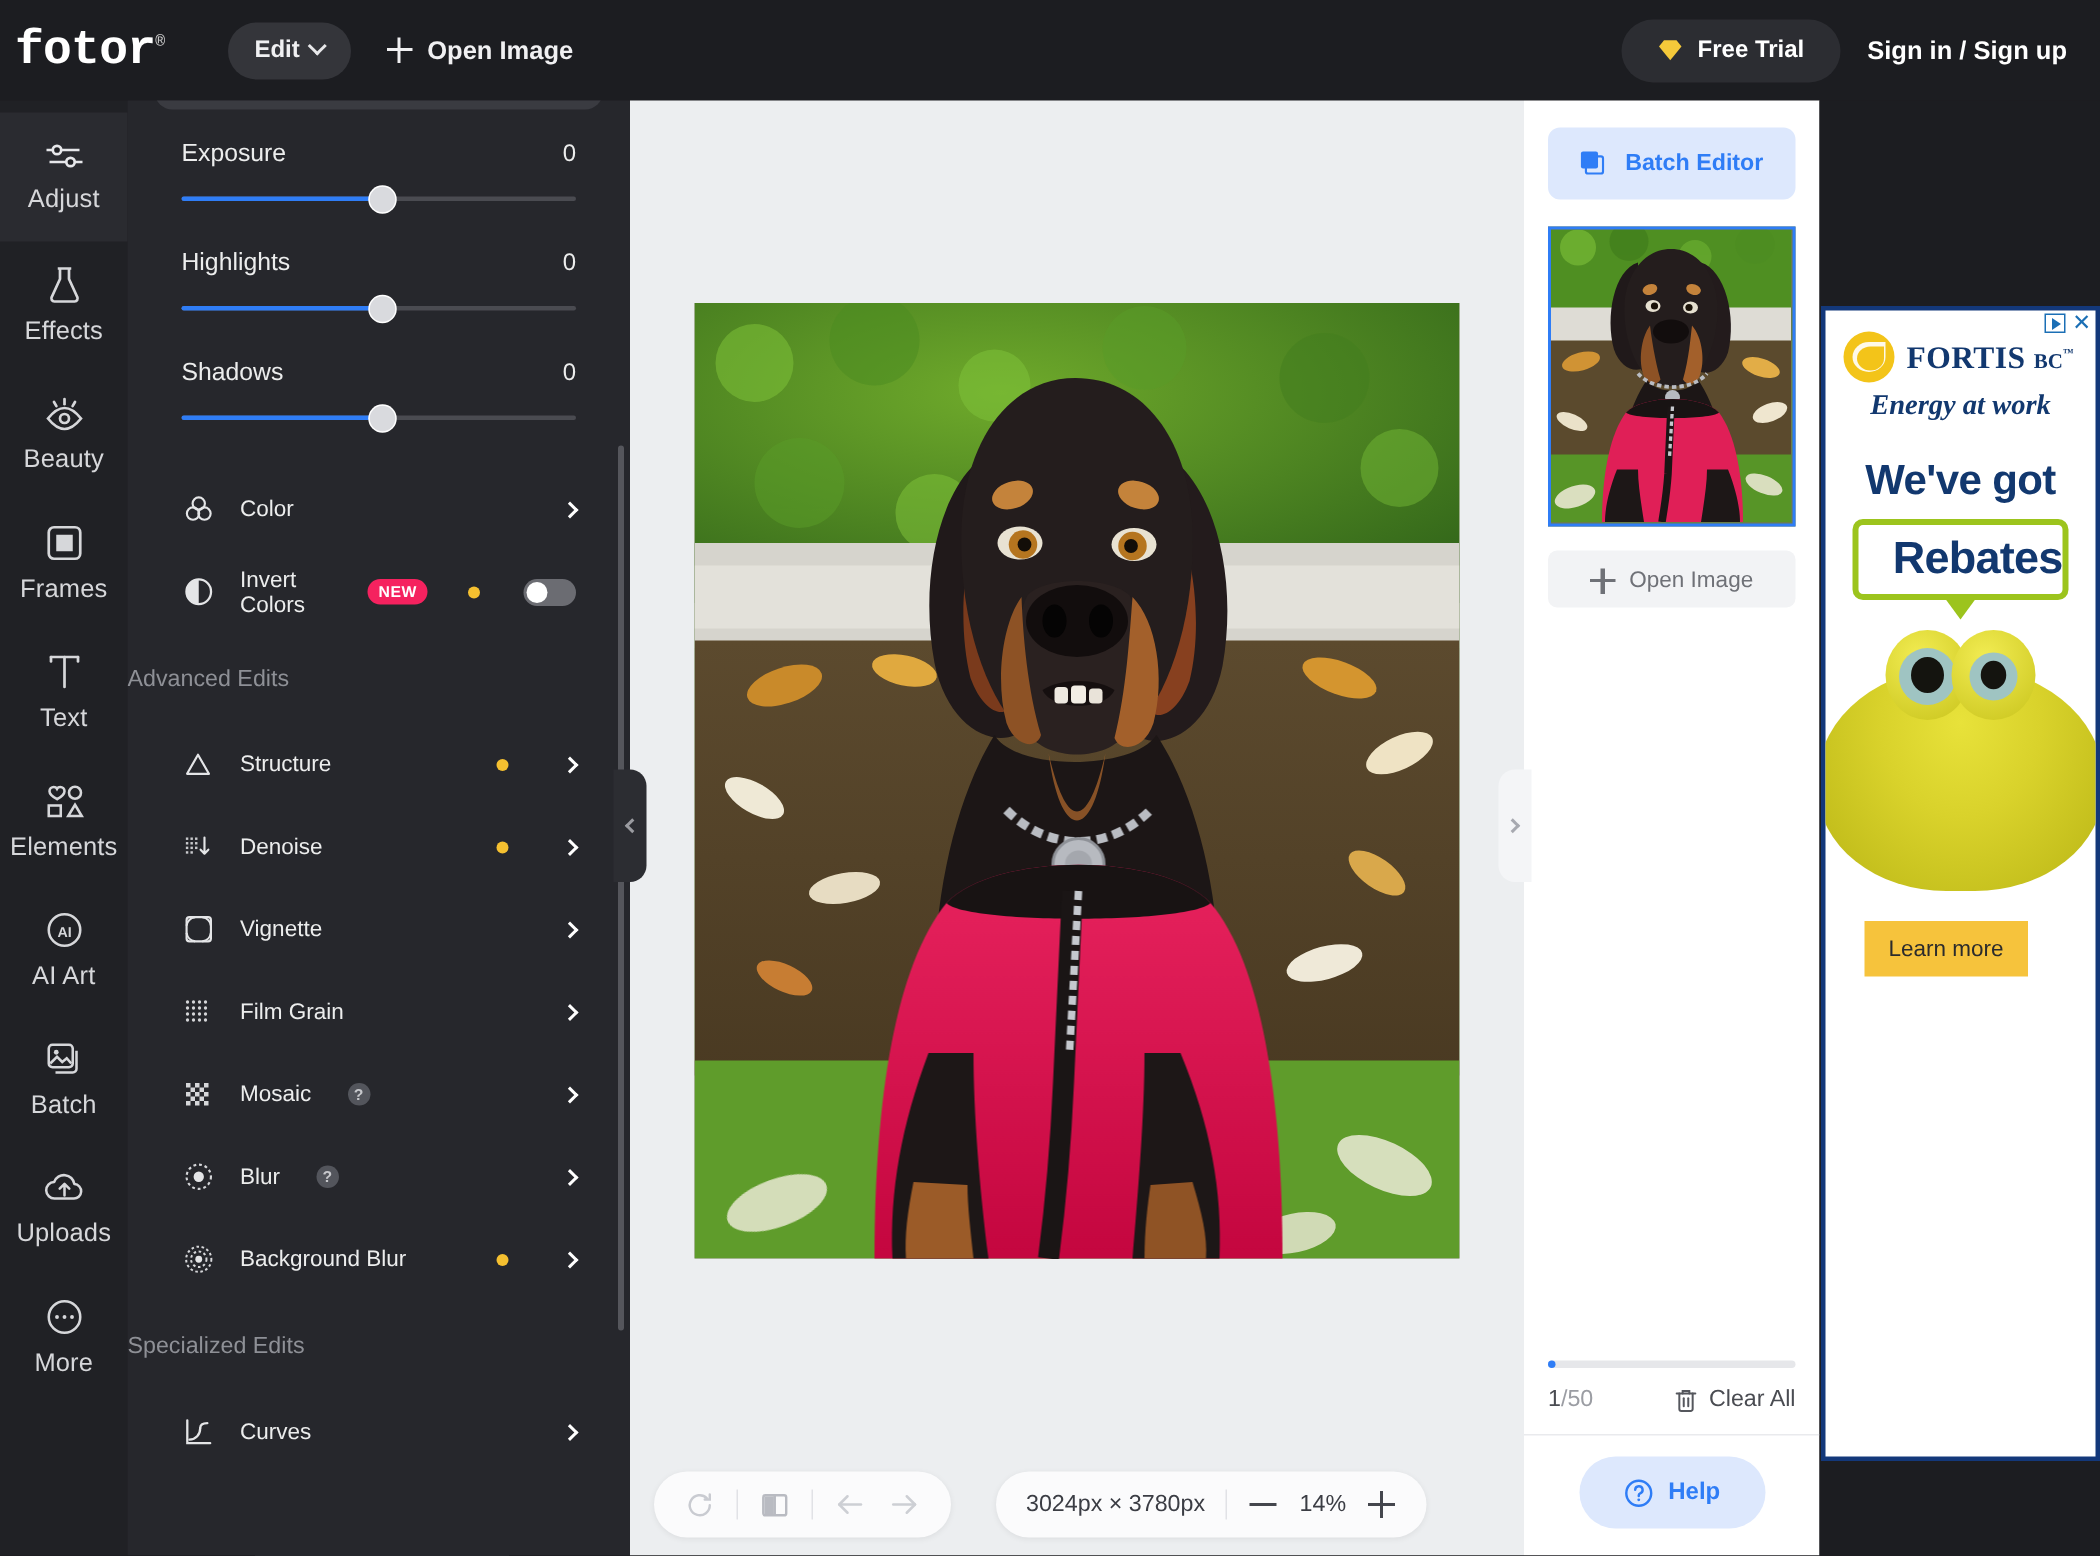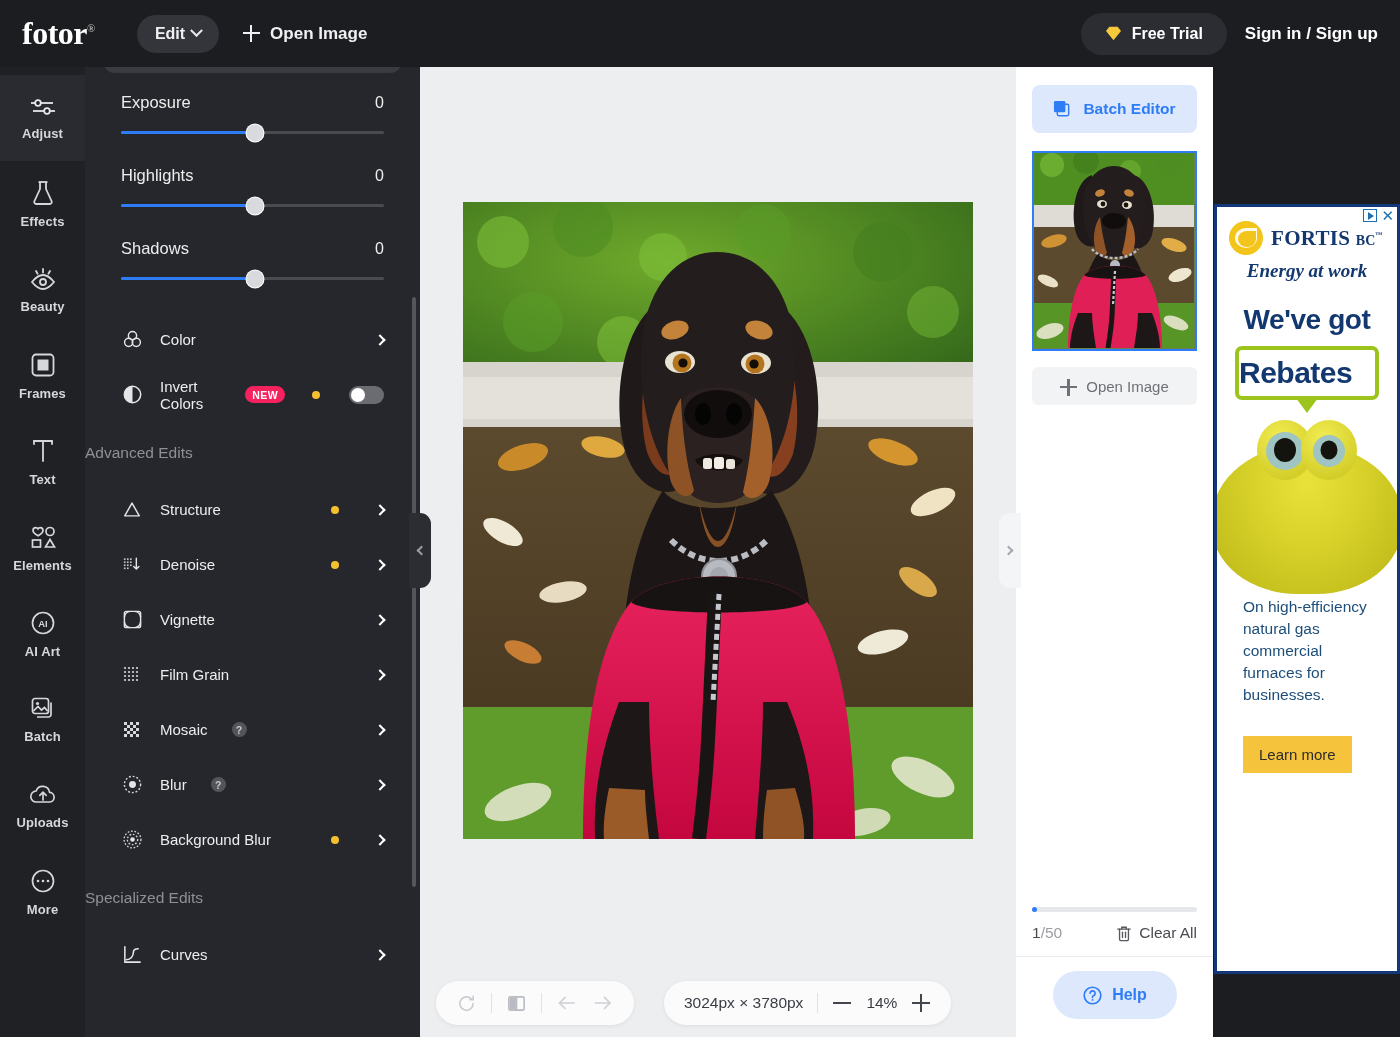--- a/index.html
+++ b/index.html
@@ -10,22 +10,22 @@
     background: #1c1d21;
   }
   .app { position: relative; width: 1400px; height: 1037px; }
 
   
   .topbar {
     position: absolute; left:0; top:0; width:1400px; height:67px;
     background:#1c1d21; display:flex; align-items:center;
   }
   .logo {
-    margin-left: 22px; color:#fff; font-size:32px; font-weight:700;
-    letter-spacing:-0.5px; position:relative; font-family:Liberation Serif, serif;
+    margin-left: 10px; color:#fff; font-size:32px; font-weight:700;
+    letter-spacing:-0.5px; position:relative; font-family:Liberation Mono, monospace;
   }
   .logo .reg { font-size:11px; vertical-align:super; font-weight:400; color:#cfcfcf; }
   .edit-btn {
     margin-left: 42px; height:38px; padding: 0 18px; border-radius:19px;
     background:#34353a; color:#f0f0f2; font-size:16px; font-weight:600;
     display:flex; align-items:center; gap:7px; cursor:pointer;
   }
   .chev-d { width:9px; height:9px; border-right:2px solid #e8e8ea; border-bottom:2px solid #e8e8ea;
             transform: rotate(45deg) translate(-2px,-2px); }
   .openimg-top {
@@ -55,21 +55,21 @@
   
   .rail {
     position:absolute; left:0; top:67px; width:85px; height:970px;
     background:#202125; padding-top:8px;
   }
   .rail-item {
     height:86px; display:flex; flex-direction:column; align-items:center;
     justify-content:center; gap:8px; color:#d6d7da; cursor:pointer;
   }
   .rail-item.active { background:#2a2b30; }
-  .rail-item .lbl { font-size:13px; font-weight:700; letter-spacing:.1px; }
+  .rail-item .lbl { font-size:17px; font-weight:400; letter-spacing:.1px; }
   .rail-item svg { display:block; }
 
   
   .panel {
     position:absolute; left:85px; top:67px; width:335px; height:970px;
     background:#26272c; overflow:hidden;
   }
   .panel-clip { position:absolute; left:0; top:-18px; width:335px; }
   .pill-cut {
     margin: 0 18px 0 18px; height:24px; border-radius:12px; background:#3a3b41;
@@ -229,21 +229,21 @@
   .fortis-txt .bc { font-size:14px; letter-spacing:0; }
   .fortis-txt .tm { font-size:7px; vertical-align:super; }
   .fortis-tag {
     color:#12386f; font-family:"Liberation Serif", serif; font-style:italic; font-size:19px;
     text-align:center; margin-top:5px; font-weight:600;
   }
   .ad-h1 { color:#12386f; font-size:28px; font-weight:700; text-align:center; margin-top:22px; letter-spacing:-.4px; }
   .bubble {
     margin:10px 6px 0; border:4px solid #9cc41d; border-radius:7px; padding:6px 0; position:relative;
   }
-  .bubble .t { color:#12386f; font-size:30px; font-weight:700; text-align:left; letter-spacing:-.5px; }
+  .bubble .t { color:#12386f; font-size:30px; font-weight:700; text-align:right; letter-spacing:-.5px; }
   .bubble::after {
     content:''; position:absolute; left:50%; bottom:-17px; transform:translateX(-50%);
     border-left:11px solid transparent; border-right:11px solid transparent; border-top:15px solid #9cc41d;
   }
   .frog { position:relative; height:170px; margin-top:14px; }
   .frog-body {
     position:absolute; left:50%; transform:translateX(-50%); top:30px;
     width:190px; height:150px; border-radius:50% 50% 45% 45%;
     background: radial-gradient(ellipse at 50% 25%, #e8e23a 0%, #d9d22b 40%, #b9b515 100%);
   }
@@ -867,19 +867,18 @@
           <div class="frog-body"></div>
           <div class="eye l">
             <span class="ball"></span>
             <span class="pup"></span>
           </div>
           <div class="eye r">
             <span class="ball"></span>
             <span class="pup"></span>
           </div>
         </div>
-        <div class="ad-body">On high-efficiency natural gas commercial furnaces for businesses.</div>
         <div class="learn-more">Learn more</div>
       </div>
     </div>
   </div>
 
 </div>
 
 </body></html>

